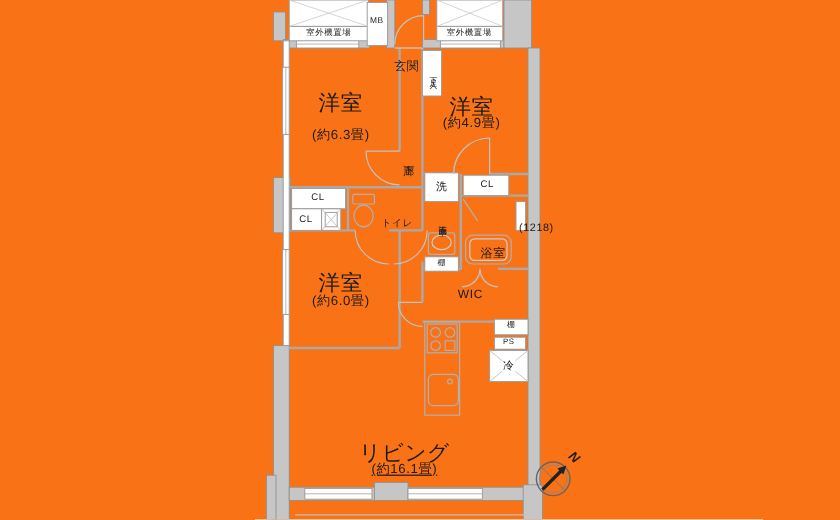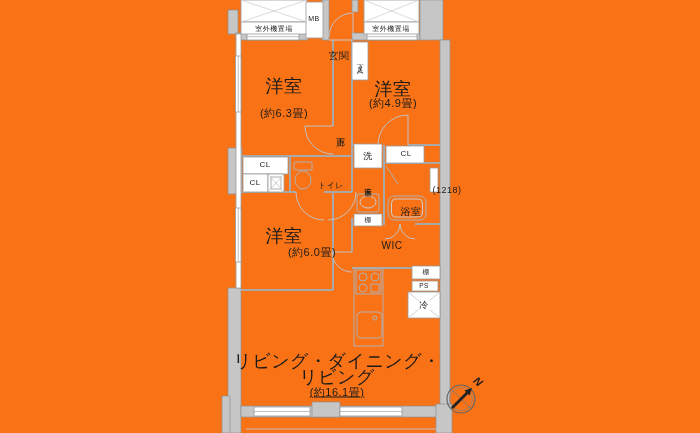--- a/index.html
+++ b/index.html
@@ -168,24 +168,23 @@
   <span class="lbl f9" style="left:411px;top:190px;margin-left:36px;">(1218)</span>
   <span class="lbl f7 vert" style="left:368px;top:184px;">洗面室</span>
 
   <span class="lbl f8" style="left:265px;top:165px;">CL</span>
   <span class="lbl f8" style="left:255px;top:183px;">CL</span>
   <span class="lbl f8" style="left:331px;top:186px;">トイレ</span>
   <span class="lbl f6" style="left:368px;top:220px;">棚</span>
   <span class="lbl f10" style="left:392px;top:246px;">WIC</span>
 
   <span class="lbl f13" style="left:284px;top:236px;">洋室</span>
-  <span class="lbl f11" style="left:284px;top:252px;margin-left:28px;">(約6.0畳)</span>
+  <span class="lbl f11" style="left:284px;top:252px;">(約6.0畳)</span>
 
   <span class="lbl f6" style="left:426px;top:272px;">棚</span>
   <span class="lbl f6" style="left:424px;top:286px;">PS</span>
   <span class="lbl f9 bgw" style="left:424px;top:305px;">冷</span>
 
-  <span class="lbl f13" style="left:337px;top:361px;">リビング・ダイニング・</span>
   <span class="lbl f13" style="left:337px;top:377px;">リビング</span>
   <span class="lbl f11" style="left:337px;top:392px;text-decoration:underline;">(約16.1畳)</span>
 
   <span class="lbl rot-n" style="left:478px;top:382px;">N</span>
 </div>
 
 </body></html>

